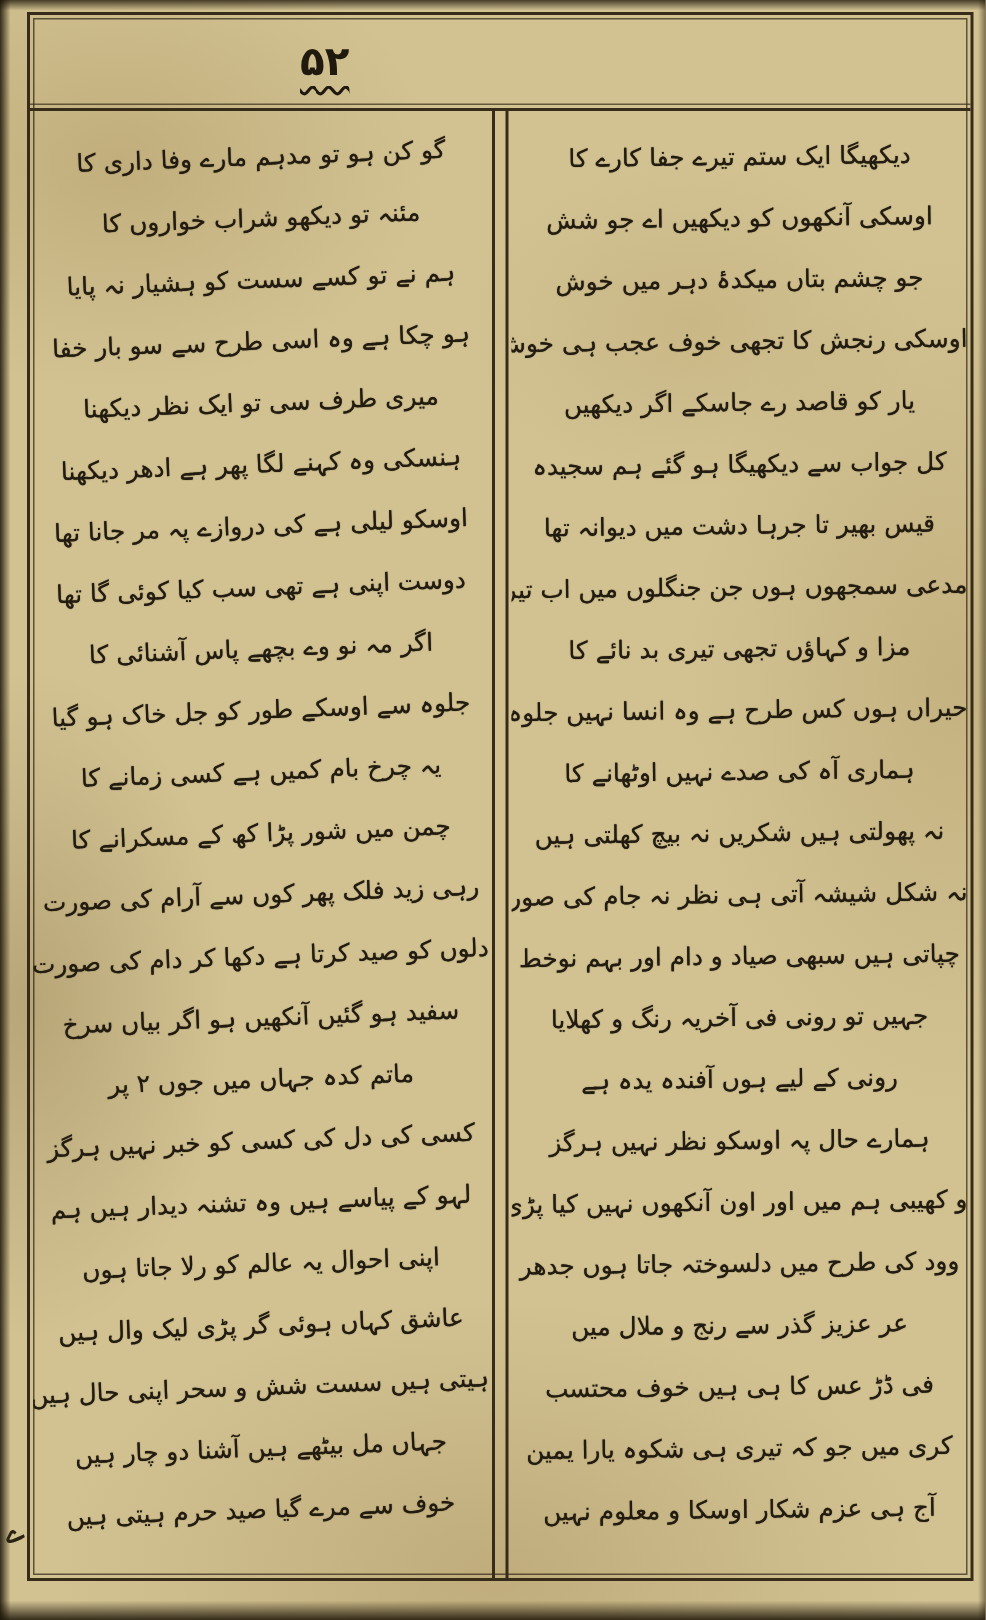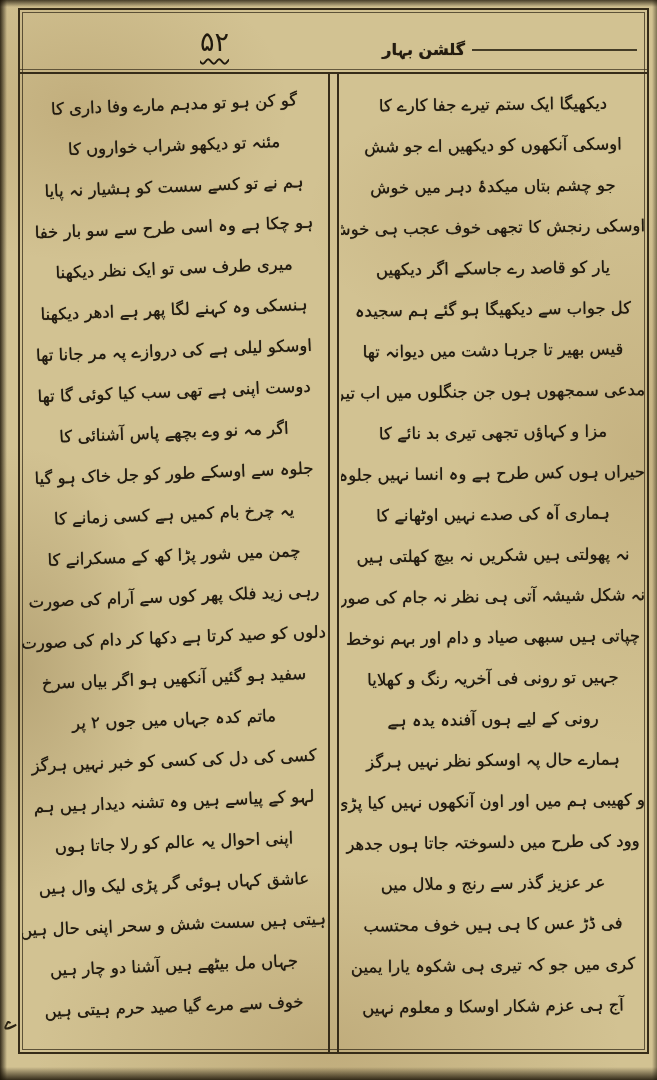--- a/index.html
+++ b/index.html
@@ -34,21 +34,21 @@
   .title{
     position:absolute;top:30px;right:10px;
     display:flex;align-items:center;gap:7px;
     font-size:16px;font-weight:bold;color:#241c10;
     white-space:nowrap;
   }
   .title-tail{width:165px;height:0;border-top:2px solid #2c2413;opacity:.85;}
   .title-text{direction:rtl;text-shadow:0 0 .7px rgba(34,27,15,.9);}
   .page-number{
     position:absolute;top:16px;left:180px;
-    font-size:27px;font-weight:normal;color:#20190d;
+    font-size:27px;font-weight:bold;color:#20190d;
     text-decoration:underline;text-decoration-style:wavy;
     text-decoration-thickness:1.5px;text-underline-offset:7px;
     direction:rtl;
   }
   .columns{position:absolute;top:62px;left:0;right:0;bottom:0;display:flex;}
   .column{flex:1 1 0;overflow:hidden;padding:12px 2px 4px;direction:rtl;min-width:0;}
   .divider{width:7px;border-left:2px solid #362c19;border-right:2px solid #362c19;}
   .line{
     height:41px;line-height:41px;font-size:16.5px;color:#221b0f;
     white-space:nowrap;text-align:center;overflow:hidden;
@@ -65,24 +65,20 @@
 <body>
 
 <div class="scan">
 
   <span class="corner-mark">ے</span>
 
   <div class="frame">
 
     <div class="header" dir="rtl">
       <div class="page-number">۵۲</div>
-      <div class="title">
-        <span class="title-tail"></span>
-        <span class="title-text">گلشن بہار</span>
-      </div>
     </div>
 
     <div class="columns">
       <div class="column col-left" lang="ur">
         <div class="line">گو کن ہو تو مدہم مارے وفا داری کا</div>
           <div class="line">مئنہ تو دیکھو شراب خواروں کا</div>
           <div class="line">ہم نے تو کسے سست کو ہشیار نہ پایا</div>
           <div class="line">ہو چکا ہے وہ اسی طرح سے سو بار خفا</div>
           <div class="line">میری طرف سی تو ایک نظر دیکھنا</div>
           <div class="line">ہنسکی وہ کہنے لگا پھر ہے ادھر دیکھنا</div>

